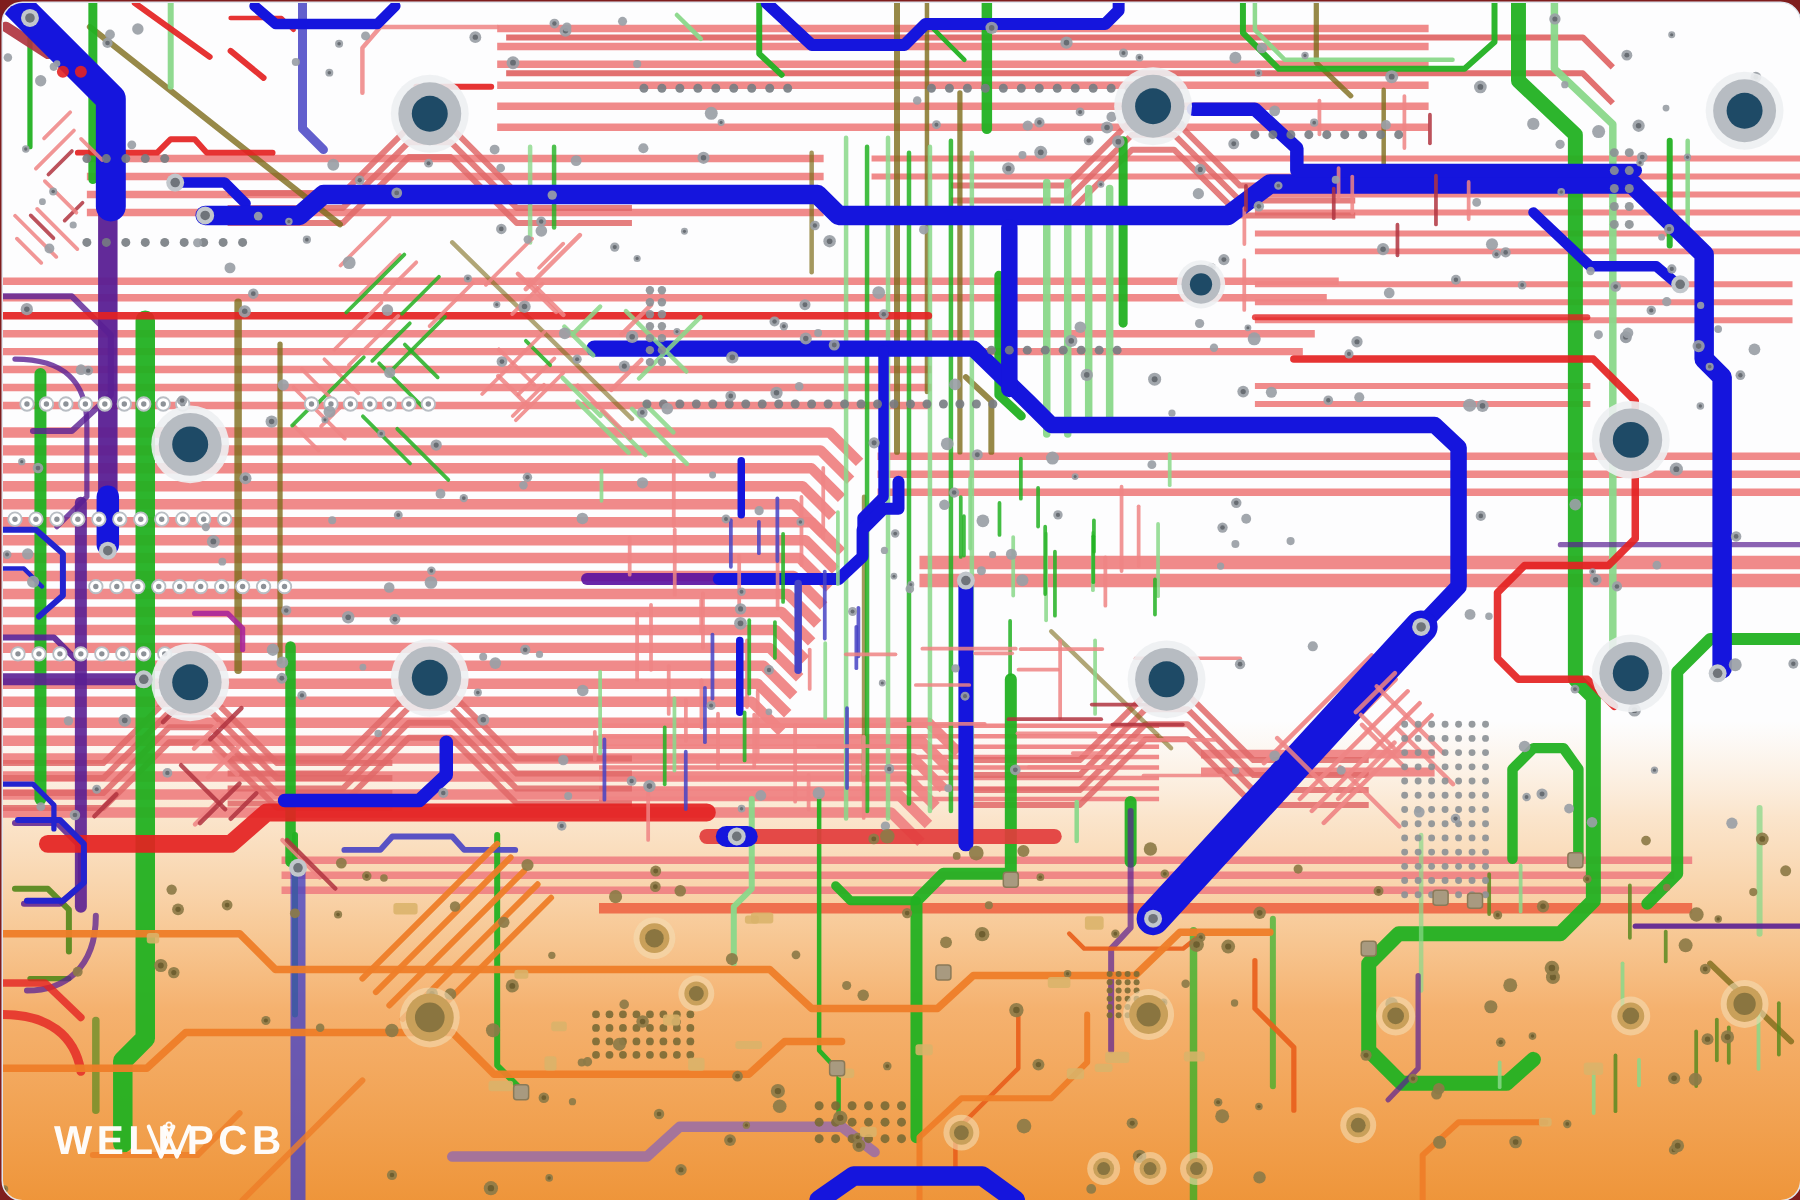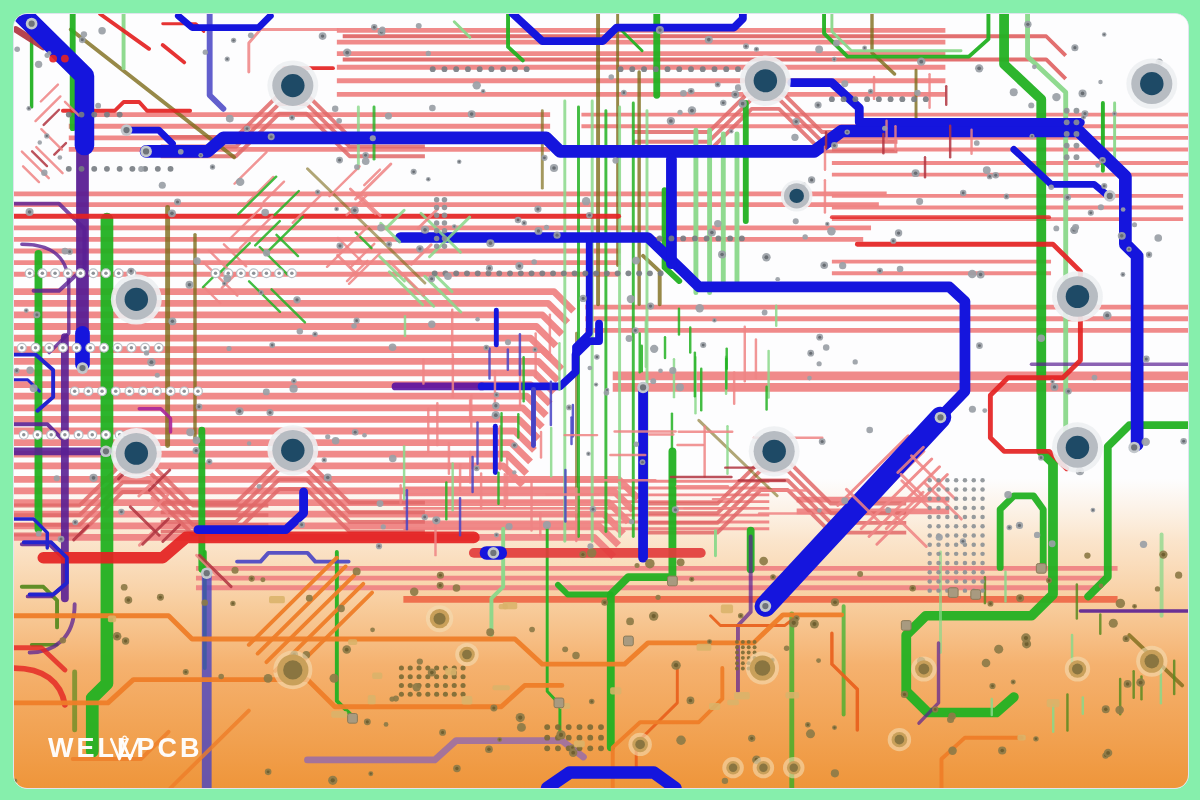--- a/index.html
+++ b/index.html
@@ -1,18 +1,18 @@
 <!DOCTYPE html>
 <html><head>
 <meta charset="utf-8">
 <style>
   html,body{margin:0;padding:0}
   body{width:1200px;height:800px;background:#ffffff;overflow:hidden;
        font-family:"Liberation Sans",sans-serif}
-  .frame{position:absolute;inset:0;padding:13px;box-sizing:border-box;background:#86efac}
+  .frame{position:absolute;inset:0;padding:1px;box-sizing:border-box;background:#7f1d1d}
   .board{position:relative;width:100%;height:100%;border-radius:14px;overflow:hidden;
          border:1px solid #dfe5ee;background:#fdfdfe}
   .board svg{position:absolute;inset:0;width:100%;height:100%;display:block}
   .board svg path{fill:none;stroke-linejoin:round}
   .logo{position:absolute;left:34px;bottom:26px;display:flex;align-items:center;gap:11px;
         color:#ffffff;user-select:none}
   .logo-text{font-weight:700;font-size:27px;line-height:1;letter-spacing:3px;
              font-family:"Liberation Sans",sans-serif;opacity:.97}
   .logo-mark{display:block;opacity:.97}
 </style>

